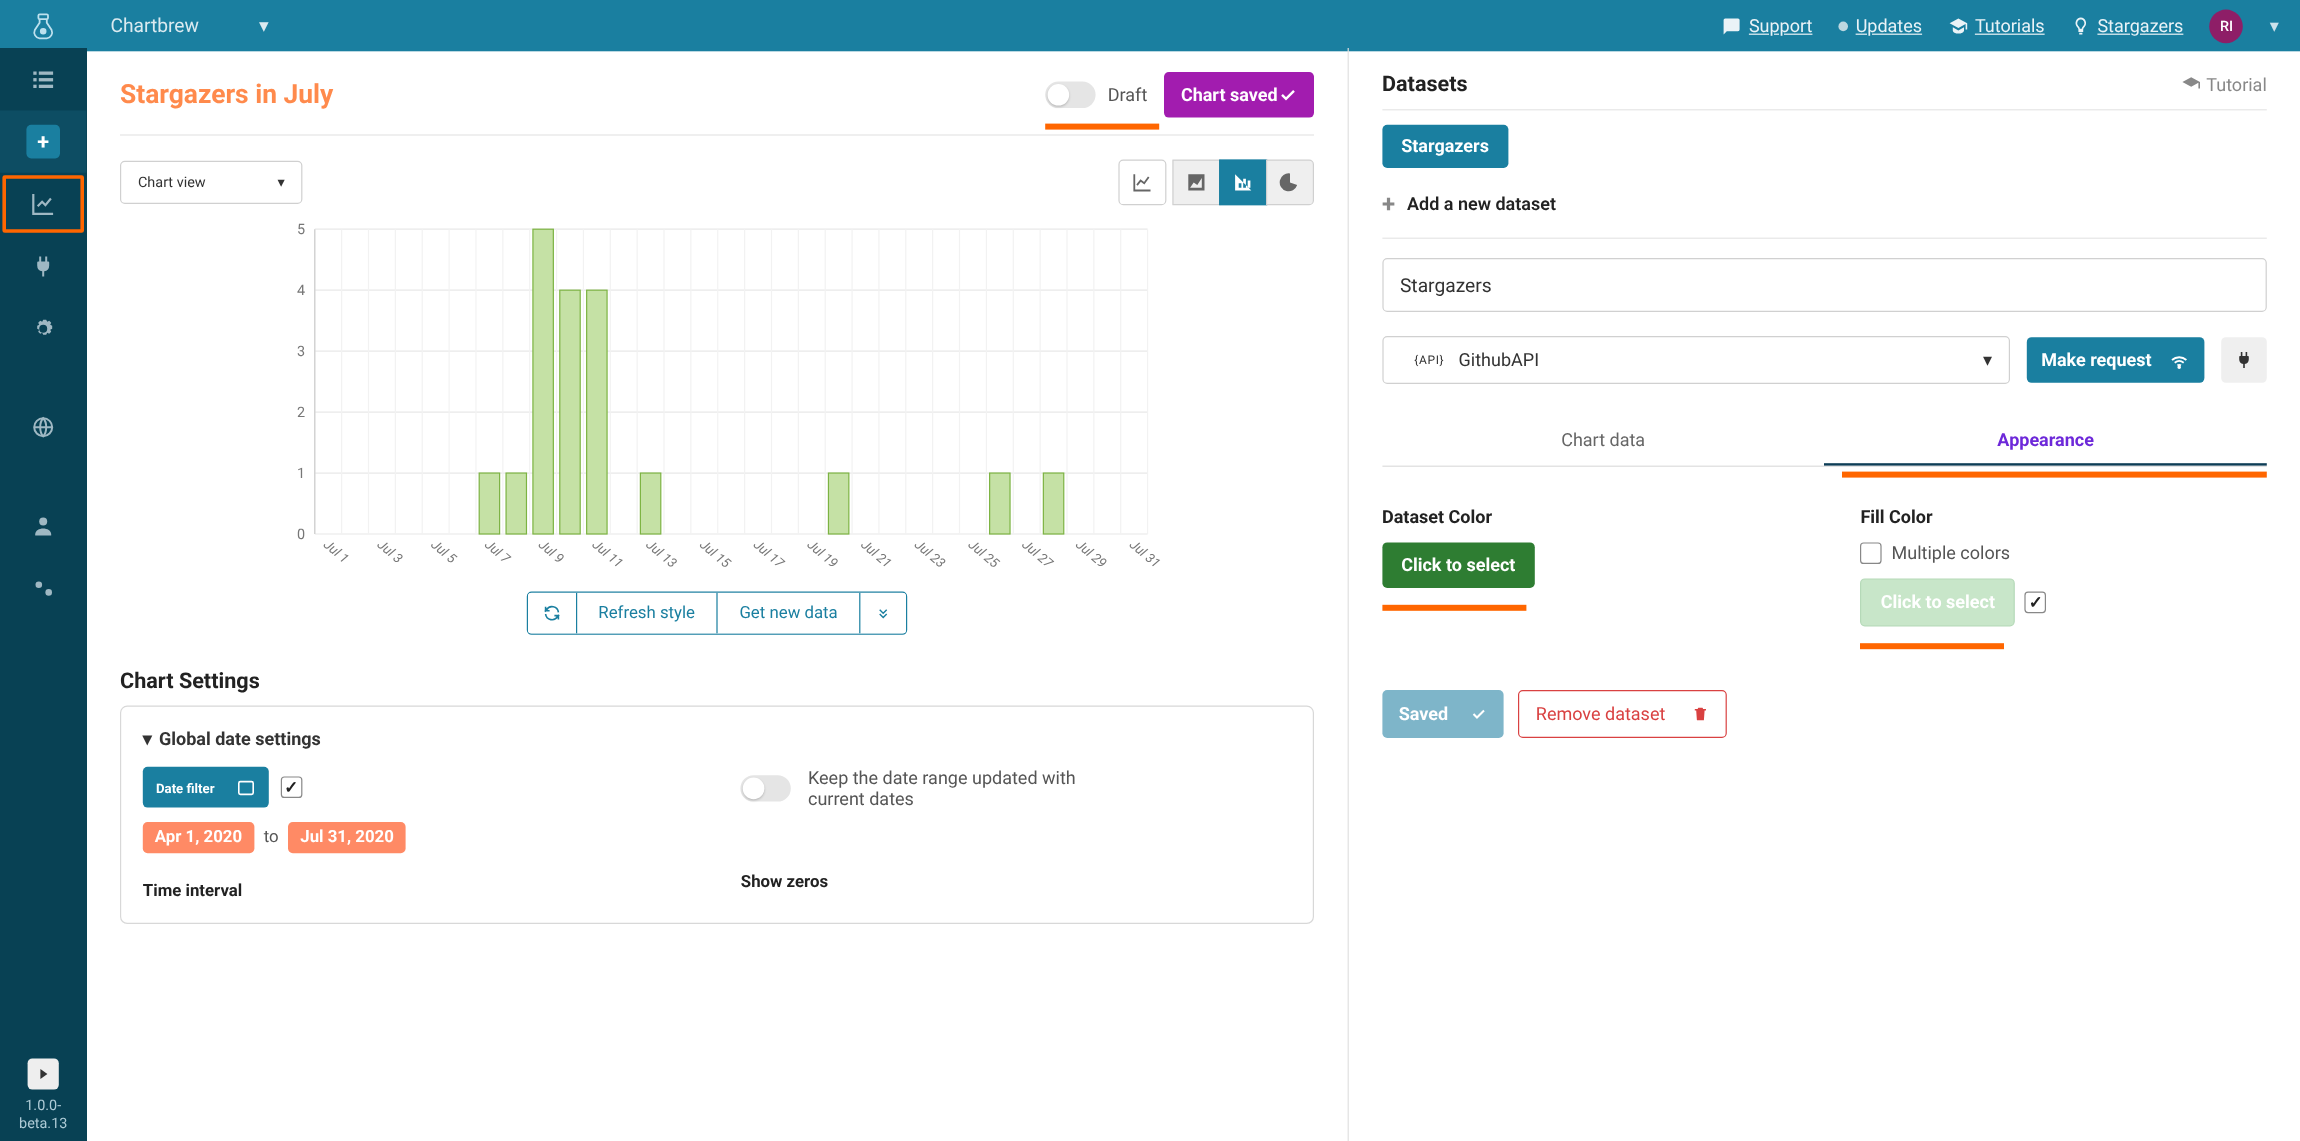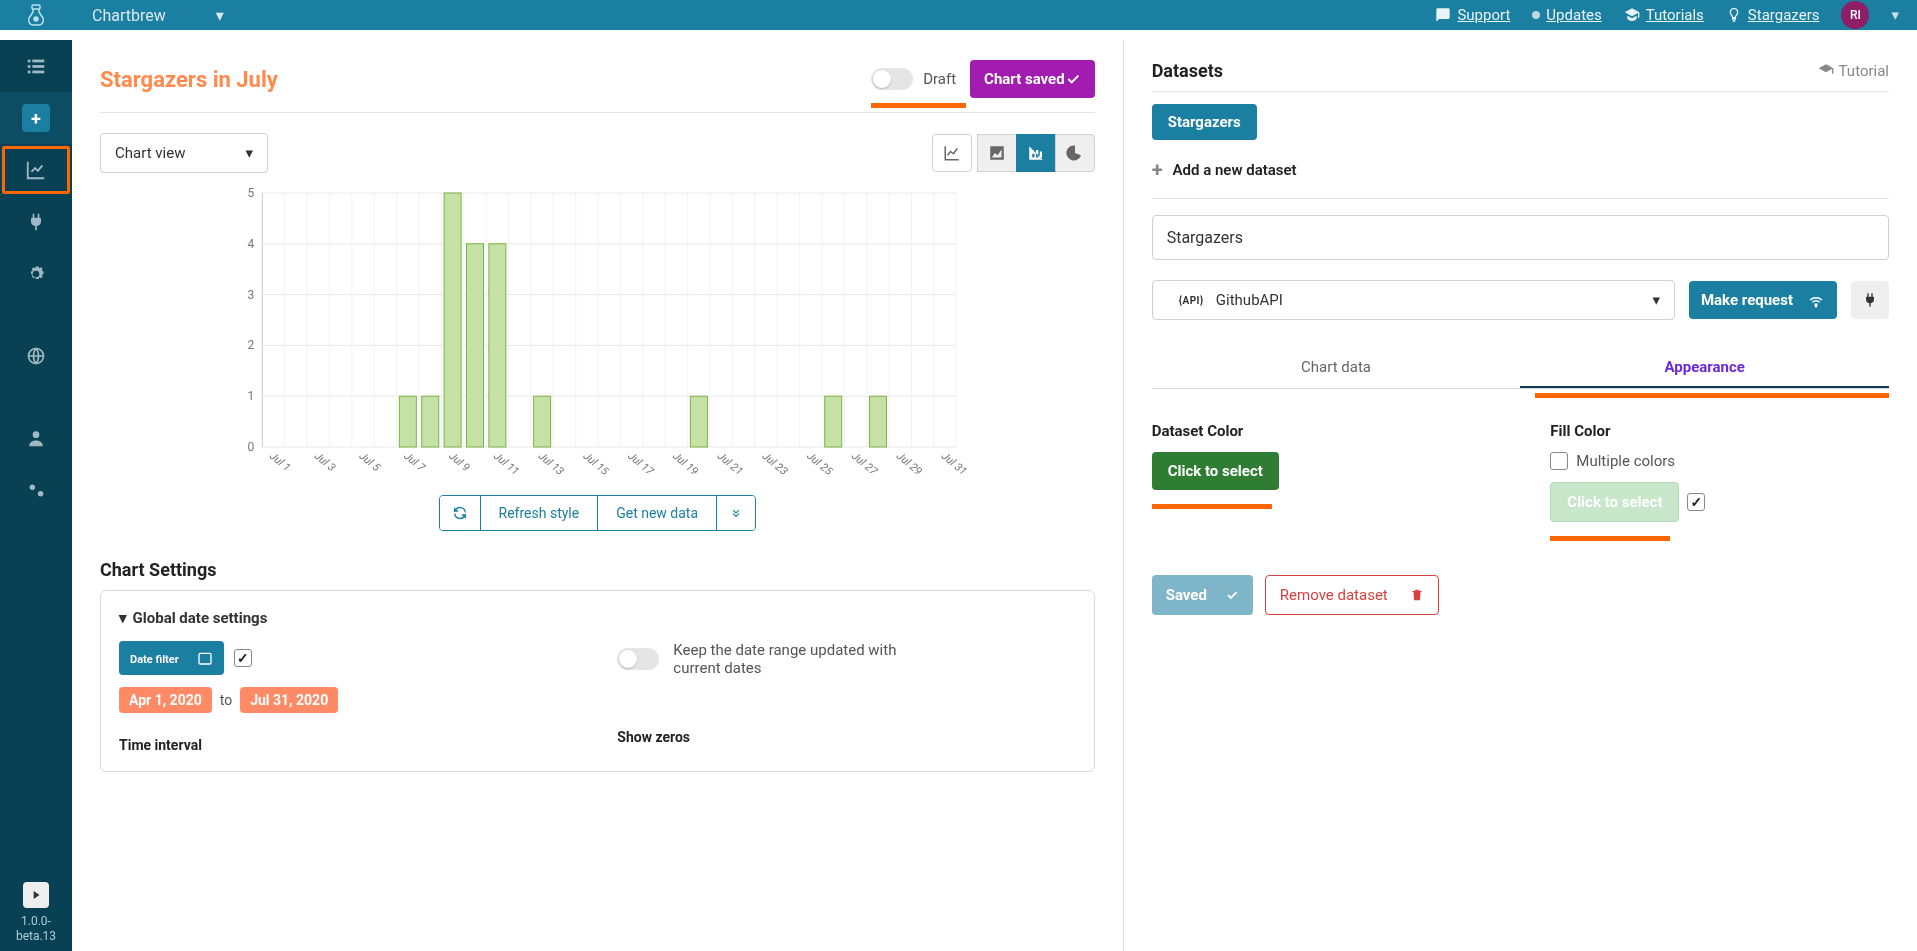--- a/index.html
+++ b/index.html
@@ -1,19 +1,19 @@
 <!DOCTYPE html>
 <html><head>
 <meta charset="utf-8">
 <style>
 * { box-sizing: border-box; margin: 0; padding: 0; }
 body { font-family: -apple-system, BlinkMacSystemFont, "Segoe UI", Roboto, sans-serif; font-size: 14px; color: #333; background: #fff; overflow: hidden; }
 
 
-.topnav { height: 30px; background: #1a7fa0; display: flex; align-items: center; color: #fff; }
+.topnav { height: 43px; background: #1a7fa0; display: flex; align-items: center; color: #fff; }
 .logo-box { width: 72px; display: flex; justify-content: center; align-items: center; height: 40px; }
 .logo-icon { width: 24px; height: 24px; }
 .team-select { display: flex; align-items: center; gap: 50px; padding: 0 20px; cursor: pointer; font-size: 16px; color: #dbeaf0; }
 .topnav-right { margin-left: auto; display: flex; align-items: center; gap: 22px; padding-right: 18px; font-size: 15px; }
 .topnav-link { display: flex; align-items: center; gap: 6px; cursor: pointer; color: #eaf3f7; text-decoration: underline; }
 .avatar { width: 28px; height: 28px; border-radius: 50%; background: #8e1e67; color: #fff; display: flex; align-items: center; justify-content: center; font-size: 12px; font-weight: 500; }
 
 
 .sidebar { position: fixed; top: 40px; left: 0; width: 72px; bottom: 0; background: #084154; display: flex; flex-direction: column; align-items: center; }
 .sidebar-item { width: 72px; height: 52px; display: flex; align-items: center; justify-content: center; color: #9fb8c3; cursor: pointer; position: relative; }
@@ -33,21 +33,21 @@
 .chart-header { display: flex; align-items: center; border-bottom: 1px solid #e5e5e5; padding-bottom: 14px; }
 .chart-title { color: #ff8a4c; font-size: 22px; font-weight: 700; flex: 1; }
 .toggle-wrap { display: flex; align-items: center; gap: 10px; margin-right: 14px; position: relative; }
 .toggle { width: 42px; height: 22px; background: #e5e5e5; border-radius: 11px; position: relative; }
 .toggle-knob { position: absolute; top: 2px; left: 2px; width: 18px; height: 18px; background: #fff; border-radius: 50%; box-shadow: 0 1px 2px rgba(0,0,0,.2); }
 .toggle-label { color: #555; font-size: 15px; }
 .orange-underline { position: absolute; bottom: -18px; left: 0; right: -10px; height: 5px; background: #ff6600; }
 .saved-btn { background: #a21caf; color: #fff; border-radius: 4px; padding: 10px 14px; display: flex; align-items: center; font-weight: 700; font-size: 15px; }
 
 .chart-controls { display: flex; align-items: center; margin-top: 20px; }
-.dropdown { border: 1px solid #d0d0d0; border-radius: 4px; padding: 10px 14px; display: flex; align-items: center; gap: 60px; cursor: pointer; font-size: 15px; color: #333; }
+.dropdown { border: 1px solid #d0d0d0; border-radius: 4px; padding: 10px 14px; display: flex; align-items: center; gap: 60px; cursor: pointer; font-size: 12px; color: #333; }
 .chart-type-btns { margin-left: auto; display: flex; }
 .ct-btn { width: 40px; height: 38px; border: 1px solid #d0d0d0; display: flex; align-items: center; justify-content: center; color: #666; cursor: pointer; margin-left: -1px; }
 .ct-btn:first-child { border-radius: 4px 0 0 4px; }
 .ct-btn:last-child { border-radius: 0 4px 4px 0; }
 .ct-btn.gap { margin-right: 6px; border-radius: 4px; }
 .ct-btn.muted { background: #efefef; }
 .ct-btn.active { background: #1a7fa0; border-color: #1a7fa0; color: #fff; }
 
 
 .chart-svg-wrap { margin-top: 14px; height: 300px; position: relative; }
@@ -77,21 +77,21 @@
 
 .r-header { display: flex; align-items: center; border-bottom: 1px solid #e5e5e5; padding-bottom: 10px; }
 .r-title { font-size: 18px; font-weight: 700; flex: 1; color: #222; }
 .r-tut { color: #888; display: flex; align-items: center; gap: 5px; font-size: 15px; }
 .pill { background: #1a7fa0; color: #fff; padding: 9px 16px; border-radius: 4px; font-weight: 700; font-size: 15px; display: inline-block; margin-top: 12px; cursor: pointer; }
 .add-dataset { display: flex; align-items: center; gap: 10px; margin-top: 18px; padding-bottom: 16px; border-bottom: 1px solid #e5e5e5; cursor: pointer; }
 .plus-sm { color: #888; font-size: 20px; font-weight: bold; }
 .text-input { width: 100%; border: 1px solid #d0d0d0; border-radius: 4px; padding: 12px 14px; font-size: 16px; margin-top: 16px; font-family: inherit; color: #333; }
 .conn-row { display: flex; align-items: center; gap: 14px; margin-top: 20px; }
 .conn-select { flex: 1; border: 1px solid #d0d0d0; border-radius: 4px; padding: 10px 14px; display: flex; align-items: center; gap: 12px; cursor: pointer; position: relative; font-size: 15px; }
-.api-tag { font-size: 10px; font-weight: 700; letter-spacing: .5px; padding-left: 12px; }
+.api-tag { font-size: 10px; font-weight: 400; letter-spacing: .5px; padding-left: 12px; }
 .conn-select-caret { margin-left: auto; }
 .make-request { background: #1a7fa0; color: #fff; border-radius: 4px; padding: 10px 12px; display: flex; align-items: center; gap: 14px; font-weight: 700; font-size: 15px; cursor: pointer; }
 .plug-btn { width: 38px; height: 38px; background: #efefef; border-radius: 4px; display: flex; align-items: center; justify-content: center; cursor: pointer; }
 
 .tabs { display: flex; margin-top: 28px; border-bottom: 1px solid #ddd; }
 .tab { flex: 1; text-align: center; padding: 10px; color: #666; cursor: pointer; font-size: 15px; position: relative; }
 .tab.active { color: #6d28d9; font-weight: 700; border-bottom: 2px solid #0d3d56; }
 .orange-bar { height: 5px; background: #ff6600; margin-top: 4px; }
 .orange-bar-pos-appearance { margin-left: 52%; width: 48%; }
 

